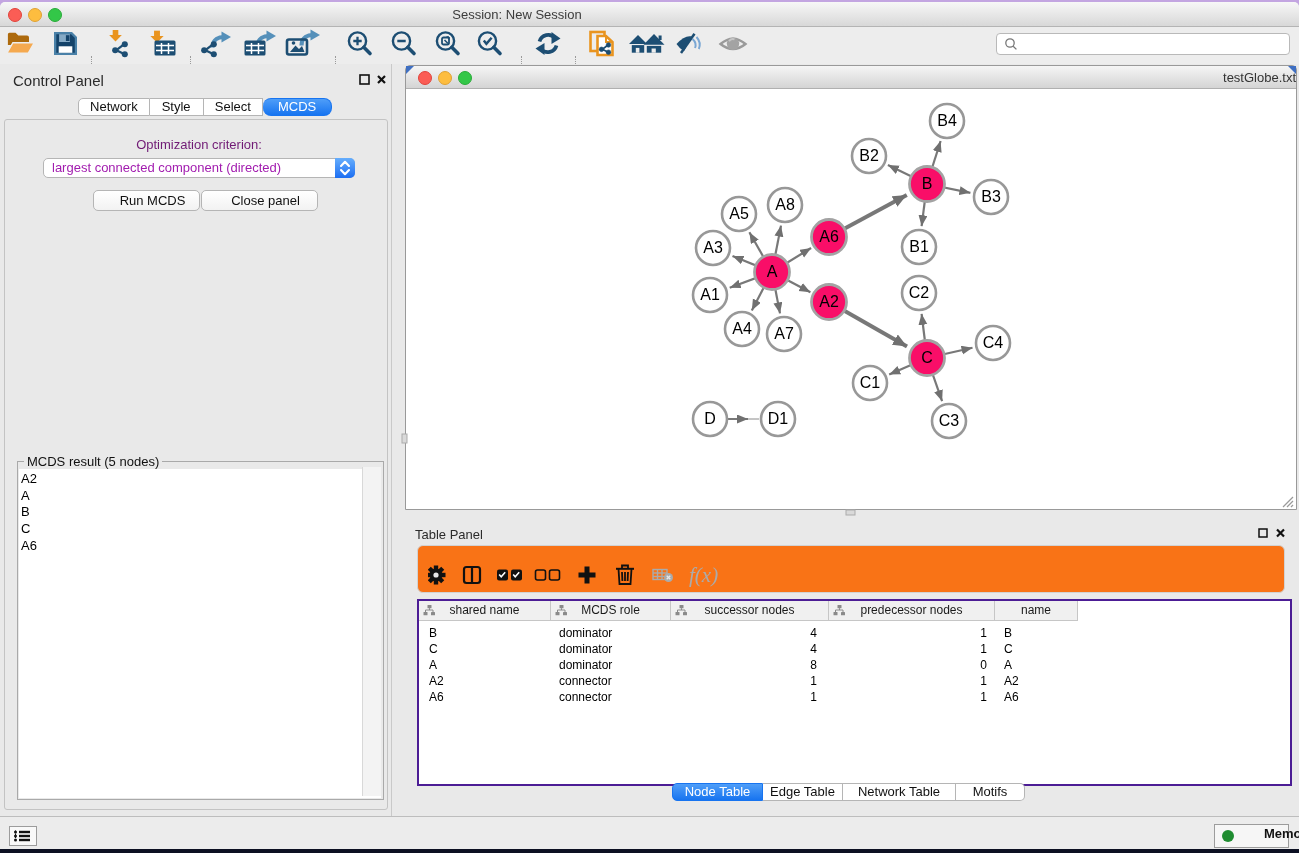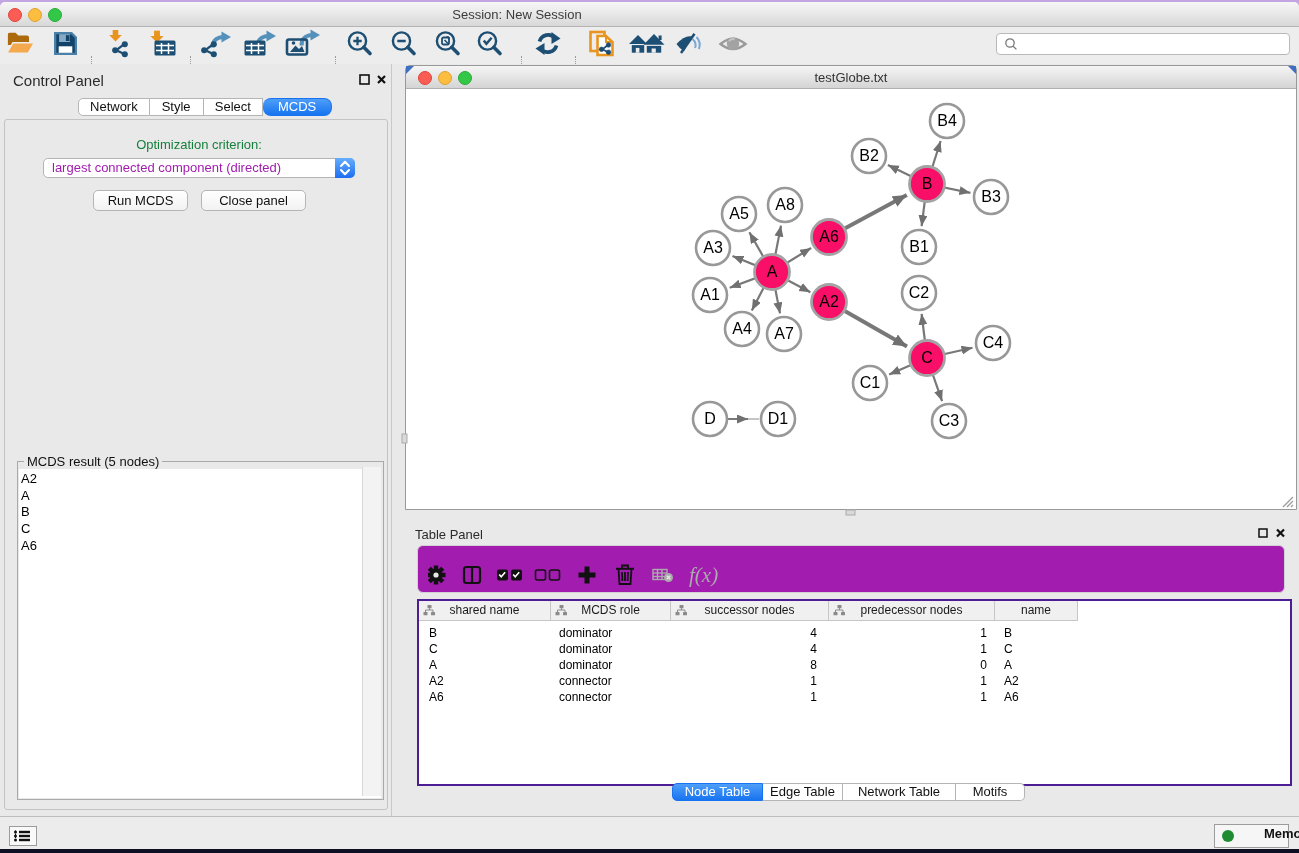--- a/index.html
+++ b/index.html
@@ -26,48 +26,48 @@
 .tab.first{border-left:1px solid #b5b5b5;border-radius:5px 0 0 5px;}
 .tab.last{border-radius:0 5px 5px 0;}
 .tab.sel{background:linear-gradient(#4f9ef8,#1774f0);color:#fff;border-color:#1774f0;}
 #cp-tabs{left:78px;top:34px;width:254px;}
 #cp-tabs .tab:nth-child(1){width:70px;}
 #cp-tabs .tab:nth-child(2){width:53px;}
 #cp-tabs .tab:nth-child(3){width:59px;}
 #cp-tabs .tab:nth-child(4){width:68px;border-radius:8px;}
 #cp-box{left:4px;top:55px;width:382px;height:689px;background:#e9e9e9;
  border:1px solid #c3c3c3;border-radius:3px;}
-#optlbl{left:8px;top:73px;width:382px;text-align:center;font-size:13px;color:#15803d;}
+#optlbl{left:8px;top:73px;width:382px;text-align:center;font-size:13px;color:#701a75;}
 #dropdown{left:43px;top:94px;width:310px;height:18px;background:#fff;
  border:1px solid #b5b5b5;border-radius:5px;font-size:13px;line-height:18px;color:#a21caf;}
 #dropdown span{position:absolute;left:8px;top:0;}
 #dd-btn{position:absolute;right:-1px;top:-1px;width:20px;height:20px;border-radius:0 5px 5px 0;
  background:linear-gradient(#66aefd,#1c6ef2);}
 .btn{background:linear-gradient(#ffffff,#f2f2f2);border:1px solid #b5b5b5;border-radius:5px;
- font-size:13px;text-align:center;color:#111;height:19px;line-height:19px;}
+ font-size:13px;text-align:center;color:#111;height:19px;line-height:19px;padding-left:12px;}
 #btn-run{left:93px;top:126px;width:93px;}
 #btn-close{left:201px;top:126px;width:103px;}
 #fieldset{left:17px;top:397px;width:365px;height:337px;border:1px solid #a9a9a9;background:#e9e9e9;}
 #fs-legend{left:6px;top:-8px;background:#e9e9e9;padding:0 3px;font-size:13px;color:#111;}
 #fs-list{left:0.5px;top:7px;width:362.5px;height:327px;padding-top:2px;background:#fff;font-size:13px;color:#000;}
 #fs-list div{line-height:16.7px;padding-left:2.5px;}
 #fs-scroll{right:0px;top:-2px;width:16px;height:329px;background:#f3f3f3;border-left:1px solid #d8d8d8;}
 
 #rarea{left:392px;top:62px;width:907px;height:754px;background:#e9e9e9;}
 
 #netwin{left:405px;top:63px;width:890px;height:443px;background:#fff;
  border:1px solid #999;border-radius:5px 5px 0 0;}
 #nw-title{left:0;top:0;width:890px;height:22px;background:linear-gradient(#f5f5f5,#d4d4d4);
  border-bottom:1px solid #b0b0b0;border-radius:4px 4px 0 0;}
 #nw-title .tl{top:5px;}
-#nw-text{width:890px;text-align:center;top:4px;font-size:13px;color:#333;}
+#nw-text{width:890px;text-align:right;top:4px;font-size:13px;color:#333;}
 
 #tpanel{left:405px;top:517px;width:894px;height:299px;}
 #tp-title{left:10px;top:8px;font-size:13px;color:#2b2b2b;}
-#tp-toolbar{left:12px;top:26px;width:866px;height:46px;background:#a21caf;
+#tp-toolbar{left:12px;top:26px;width:866px;height:46px;background:#f97316;
  border:1px solid #d2d2d2;border-radius:6px;}
 #tp-table{left:12px;top:80px;width:871px;height:183px;background:#fff;border:2px solid #4c1d95;}
 .th{position:absolute;top:0;height:19px;background:#f0f0f0;border-right:1px solid #c6c6c6;
  border-bottom:1px solid #c6c6c6;font-size:12px;color:#1a1a1a;text-align:center;line-height:19px;}
 .cell{position:absolute;font-size:12px;color:#000;height:16px;line-height:16px;}
 #tp-tabs{left:267px;top:264px;width:356px;}
 #tp-tabs .tab:nth-child(1){width:89px;}
 #tp-tabs .tab:nth-child(2){width:79px;}
 #tp-tabs .tab:nth-child(3){width:112px;}
 #tp-tabs .tab:nth-child(4){width:68px;}

